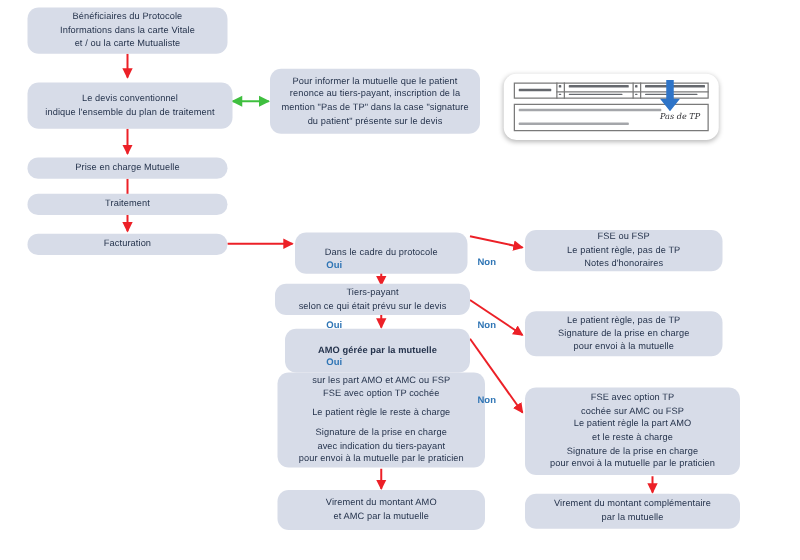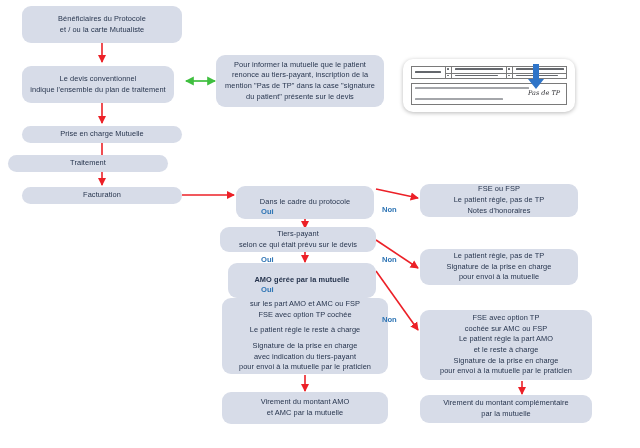--- a/index.html
+++ b/index.html
@@ -142,40 +142,41 @@
       <line x1="376" y1="271" x2="418" y2="330"></line>
     </g>
 
     <g stroke="#3fbf3f" stroke-width="1.7">
       <line x1="186" y1="81" x2="215" y2="81" marker-end="url(#ar-green-e)" marker-start="url(#ar-green-s)"></line>
     </g>
   </svg>
 
   <div class="node" style="left:22px; top:6px; width:160px; height:37px;">
     <span class="ln">Bénéficiaires du Protocole</span>
+    <span class="ln">Informations dans la carte Vitale</span>
     <span class="ln">et / ou la carte Mutualiste</span>
   </div>
 
-  <div class="node" style="left:22px; top:66px; width:152px; height:37px;">
+  <div class="node" style="left:22px; top:66px; width:164px; height:37px;">
     <span class="ln">Le devis conventionnel</span>
     <span class="ln">indique l'ensemble du plan de traitement</span>
   </div>
 
   <div class="node" style="left:216px; top:55px; width:168px; height:52px;">
     <span class="ln">Pour informer la mutuelle que le patient</span>
     <span class="ln">renonce au tiers-payant, inscription de la</span>
     <span class="ln">mention "Pas de TP" dans la case "signature</span>
     <span class="ln">du patient" présente sur le devis</span>
   </div>
 
   <div class="node" style="left:22px; top:126px; width:160px; height:17px;align-items:center;">
     <span class="ln">Prise en charge Mutuelle</span>
   </div>
 
-  <div class="node" style="left:8px; top:155px; width:160px; height:17px;">
+  <div class="node" style="left:22px; top:155px; width:160px; height:17px;">
     <span class="ln">Traitement</span>
   </div>
 
   <div class="node" style="left:22px; top:187px; width:160px; height:17px;">
     <span class="ln">Facturation</span>
   </div>
 
   <div class="node" style="left:236px; top:186px; width:138px; height:33px;">
     <span class="ln">Dans le cadre du protocole</span>
   </div>

